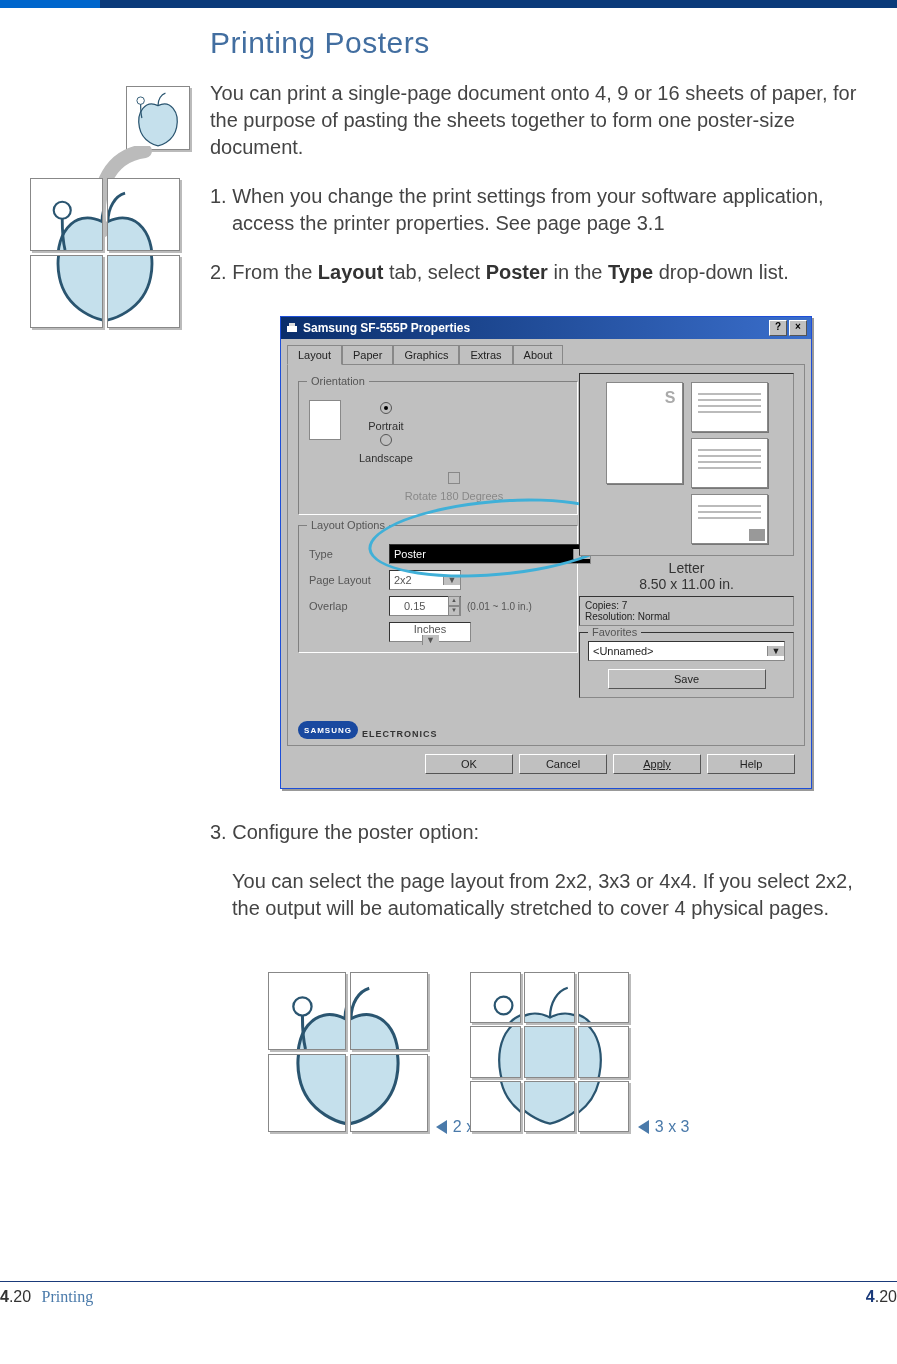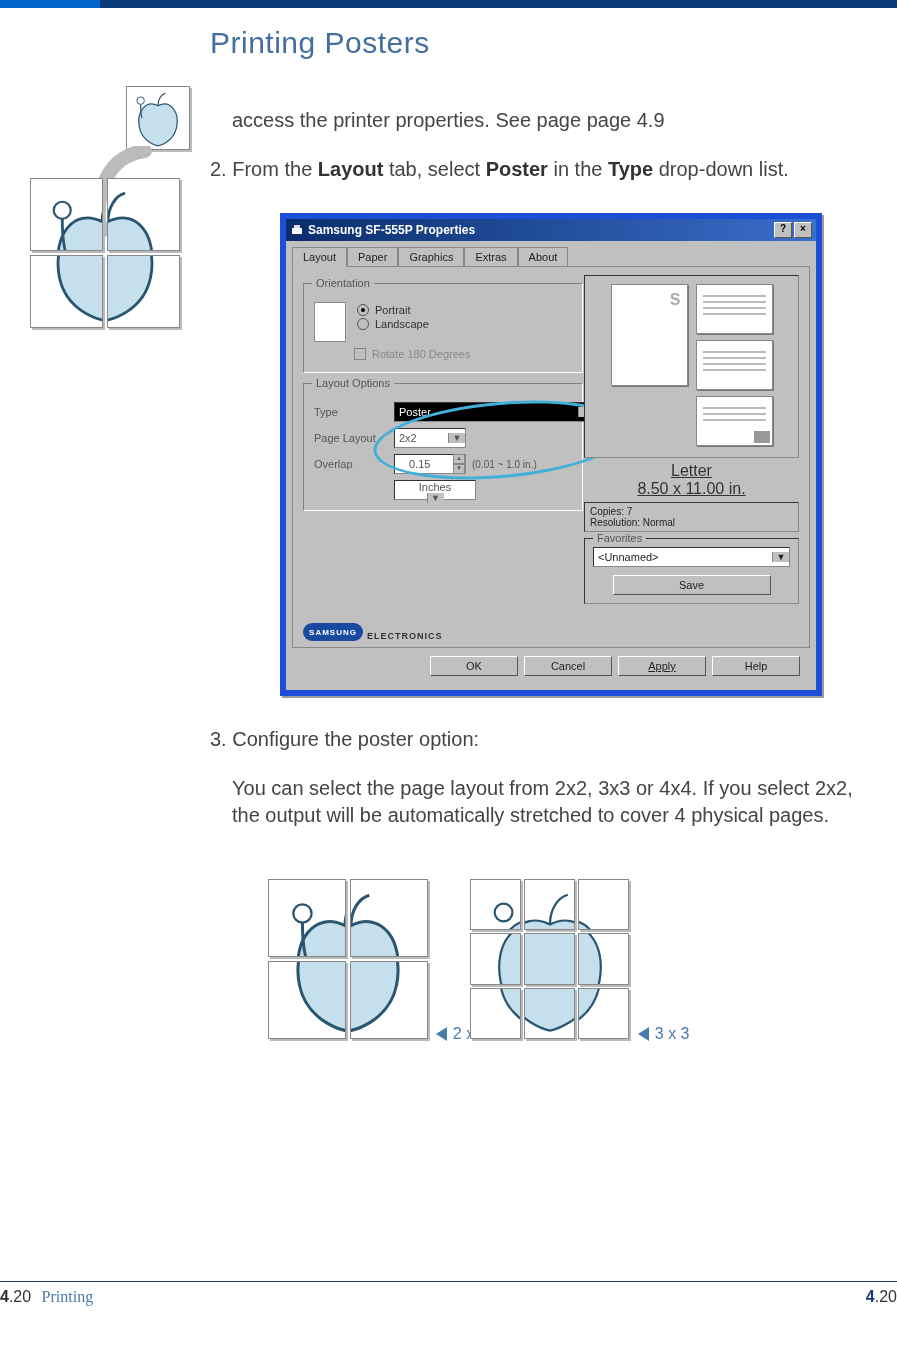--- a/index.html
+++ b/index.html
@@ -67,21 +67,21 @@
   .tiles-3x3 {
     display: grid;
     grid-template-columns: 1fr 1fr 1fr;
     grid-template-rows: 1fr 1fr 1fr;
     gap: 3px;
   }
   
   .dialog-wrap {
     margin: 30px 0 30px 260px;
     width: 530px;
-    border: 6px solid #1d4ed8;
+    border: 1px solid #1d4ed8;
     background: #c0c0c0;
     box-shadow: 2px 2px 0 #999;
     font-family: "MS Sans Serif", Tahoma, sans-serif;
     font-size: 11px;
     color: #222;
   }
   .titlebar {
     background: linear-gradient(to right, #0a2e6b, #3a6ecb);
     color: #fff;
     font-weight: bold;
@@ -128,21 +128,21 @@
     border-top-color:#808080; border-left-color:#808080;
     margin: 6px 0 10px 0;
     padding: 18px 10px 10px 10px;
     position: relative;
   }
   .group-title {
     position:absolute; top:-7px; left:8px;
     background:#c0c0c0; padding:0 4px;
     font-size:11px; color:#555;
   }
-  .radio-row, .check-row { display:flex; align-items:center; gap:6px; margin:2px 1px; color:#303030;}
+  .radio-row, .check-row { display:flex; align-items:center; gap:6px; margin:2px 8px; color:#303030;flex-direction:column;}
   .right-panel {
     position: absolute;
     right: 10px; top: 8px;
     width: 215px;
   }
   .preview-box {
     border: 1px inset #888;
     background:#c0c0c0;
     height: 165px;
     display:flex; justify-content:center; align-items:flex-start;
@@ -152,21 +152,21 @@
   .preview-page {
     width: 75px; height: 100px; background:#fff; border:1px solid #888;
     box-shadow: 1px 1px 0 #777;
     position:relative;
   }
   .preview-mark {
     position:absolute; top:6px; right:6px; font-weight:bold; color:#aaa; font-size:16px;
   }
   .preview-lines { position:absolute; left:6px; right:6px; top:6px;}
   .pline { height:2px; background:#bbb; margin:4px 0;}
-  .right-info { font-size:16px; color:#333; text-align:center; margin-top:4px;text-decoration:underline;}
+  .right-info { font-size:14px; color:#333; text-align:center; margin-top:4px;}
   .right-meta { border:1px inset #888; padding:3px 5px; margin-top:4px; background:#c0c0c0; font-size:10px;}
   .right-fav { border:1px inset #888; padding:8px; margin-top:6px;}
   .combo {
     display:flex; align-items:center;
     background:#fff; border:1px inset #888; height:18px;
   }
   .combo span { flex:1; padding:0 4px; font-size:11px; }
   .combo .dd { width:16px; background:#c0c0c0; border-left:1px solid #888; text-align:center; font-size:9px;}
   .btn {
     display:inline-block; min-width:70px; text-align:center;
@@ -276,23 +276,24 @@
           <svg viewBox="0 0 100 100" style="left:-100%;top:-100%;width:200%;height:200%;">
             <path d="M50 30 C30 20 15 40 20 65 C25 90 50 95 50 95 C50 95 75 90 80 65 C85 40 70 20 50 30 Z" fill="#c5e0ec" stroke="#2a5570" stroke-width="2"></path>
           </svg>
         </div>
     </div>
   </div>
 
   <div class="heading">Printing Posters</div>
 
   <div class="body-text">
+    <p>You can print a single-page document onto 4, 9 or 16 sheets of paper, for the purpose of pasting the sheets together to form one poster-size document.</p>
     <div class="step">
-      <br>
-      <span class="step-indent">access the printer properties. See page page 4.9</span>
+      <span>1. When you change the print settings from your software application,</span><br>
+      <span class="step-indent">access the printer properties. See page page 3.1</span>
     </div>
     <div class="step">
       <span>2. From the </span><b>Layout</b><span> tab, select </span><b>Poster</b><span> in the </span><b>Type</b><span> drop-down list.</span>
     </div>
   </div>
 
   <div class="dialog-wrap">
     <div class="titlebar">
       <div class="titlebar-left">
         <svg width="14" height="14">

